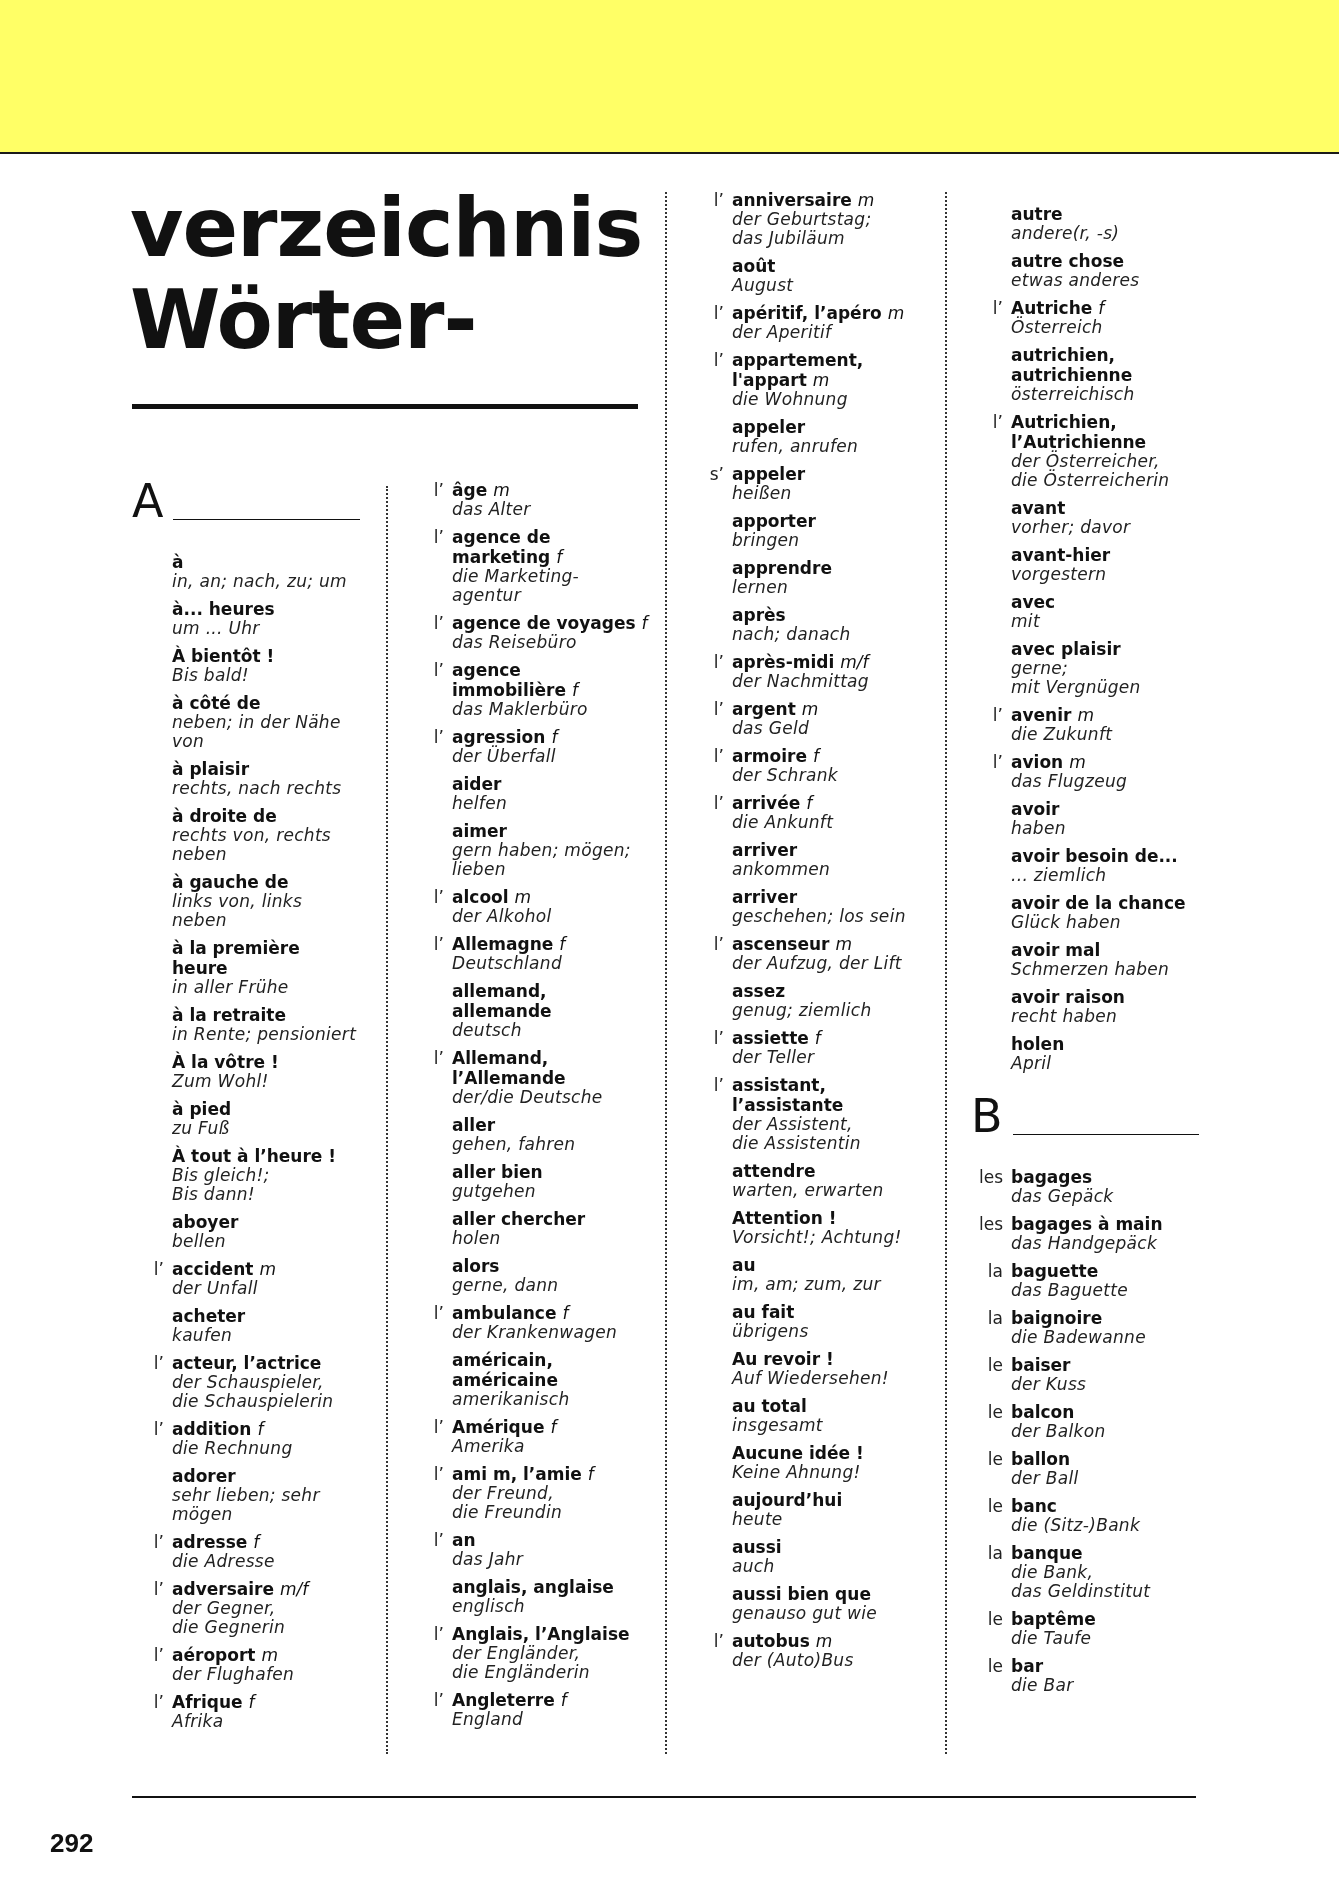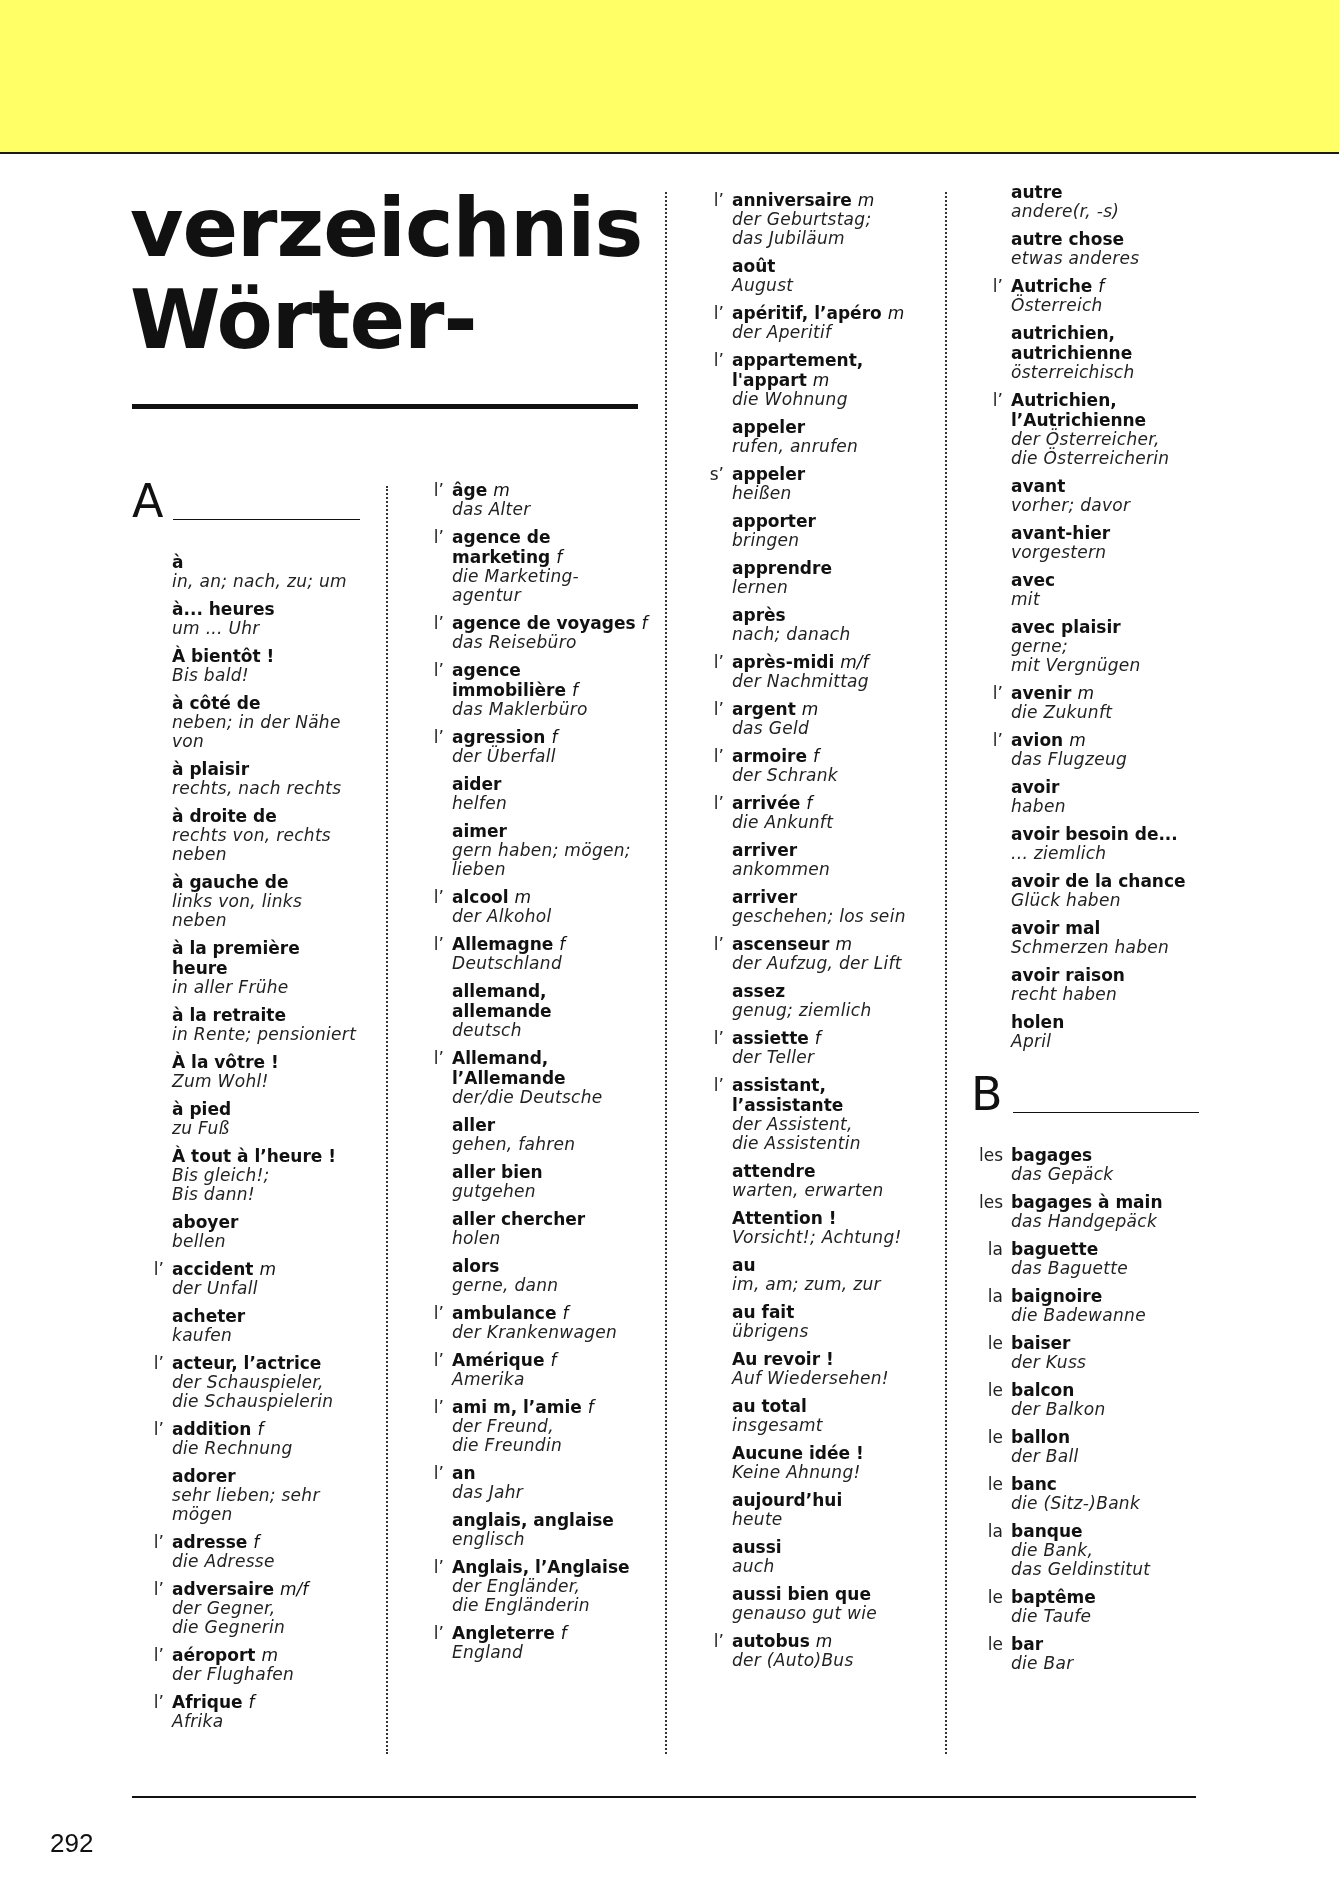--- a/index.html
+++ b/index.html
@@ -11,21 +11,21 @@
   .vsep { position:absolute; width:0; border-left:2px dotted #333; }
   .letter-head { display:flex; align-items:flex-end; margin:0 0 28px 0; }
   .letter-head .ltr { font-size:46px; line-height:46px; font-weight:normal; color:#111; font-family:"DejaVu Sans", sans-serif; }
   .letter-head .lrule { flex:1; height:0; border-bottom:1.5px solid #111; margin-left:10px; margin-bottom:4px; }
   .entry { position:relative; padding-left:40px; margin-bottom:8px; }
   .art { position:absolute; left:0; top:0; width:38px; text-align:right; padding-right:6px; box-sizing:border-box; font-size:17px; line-height:20px; color:#222; }
   .head { font-size:17px; line-height:20px; font-weight:bold; color:#111; }
   .gender { font-style:italic; font-weight:normal; margin-left:6px; }
   .trans { font-size:17px; line-height:19px; font-style:italic; color:#222; letter-spacing:0.3px; }
   .footer-rule { position:absolute; left:132px; top:1796px; width:1064px; height:2px; background:#111; }
-  .page-num { position:absolute; left:50px; top:1828px; font-size:26px; font-weight:normal; color:#111; font-family:"Liberation Sans", sans-serif; }
+  .page-num { position:absolute; left:50px; top:1828px; font-size:26px; font-weight:bold; color:#111; font-family:"Liberation Sans", sans-serif; }
 </style>
 </head>
 <body>
 
 <div class="top-band"></div>
 
 <div class="title">
   <div>verzeichnis</div>
   <div>Wörter-</div>
 </div>
@@ -213,20 +213,24 @@
     <div class="entry">
       <div class="head"><span>alors</span></div>
       <div class="trans">gerne, dann</div>
     </div>
     <div class="entry">
       <span class="art">l’</span>
       <div class="head"><span>ambulance</span><span class="gender">f</span></div>
       <div class="trans">der Krankenwagen</div>
     </div>
     <div class="entry">
+      <div class="head"><span>américain, américaine</span></div>
+      <div class="trans">amerikanisch</div>
+    </div>
+    <div class="entry">
       <span class="art">l’</span>
       <div class="head"><span>Amérique</span><span class="gender">f</span></div>
       <div class="trans">Amerika</div>
     </div>
     <div class="entry">
       <span class="art">l’</span>
       <div class="head"><span>ami m, l’amie</span><span class="gender">f</span></div>
       <div class="trans">der Freund,</div>
       <div class="trans">die Freundin</div>
     </div>
@@ -380,21 +384,21 @@
     <div class="entry">
       <div class="head"><span>aussi bien que</span></div>
       <div class="trans">genauso gut wie</div>
     </div>
     <div class="entry">
       <span class="art">l’</span>
       <div class="head"><span>autobus</span><span class="gender">m</span></div>
       <div class="trans">der (Auto)Bus</div>
     </div>
   </div>
-<div class="col" style="left:971px; top:182px; width:228px;">
+<div class="col" style="left:971px; top:204px; width:228px;">
     <div class="entry">
       <div class="head"><span>autre</span></div>
       <div class="trans">andere(r, -s)</div>
     </div>
     <div class="entry">
       <div class="head"><span>autre chose</span></div>
       <div class="trans">etwas anderes</div>
     </div>
     <div class="entry">
       <span class="art">l’</span>

